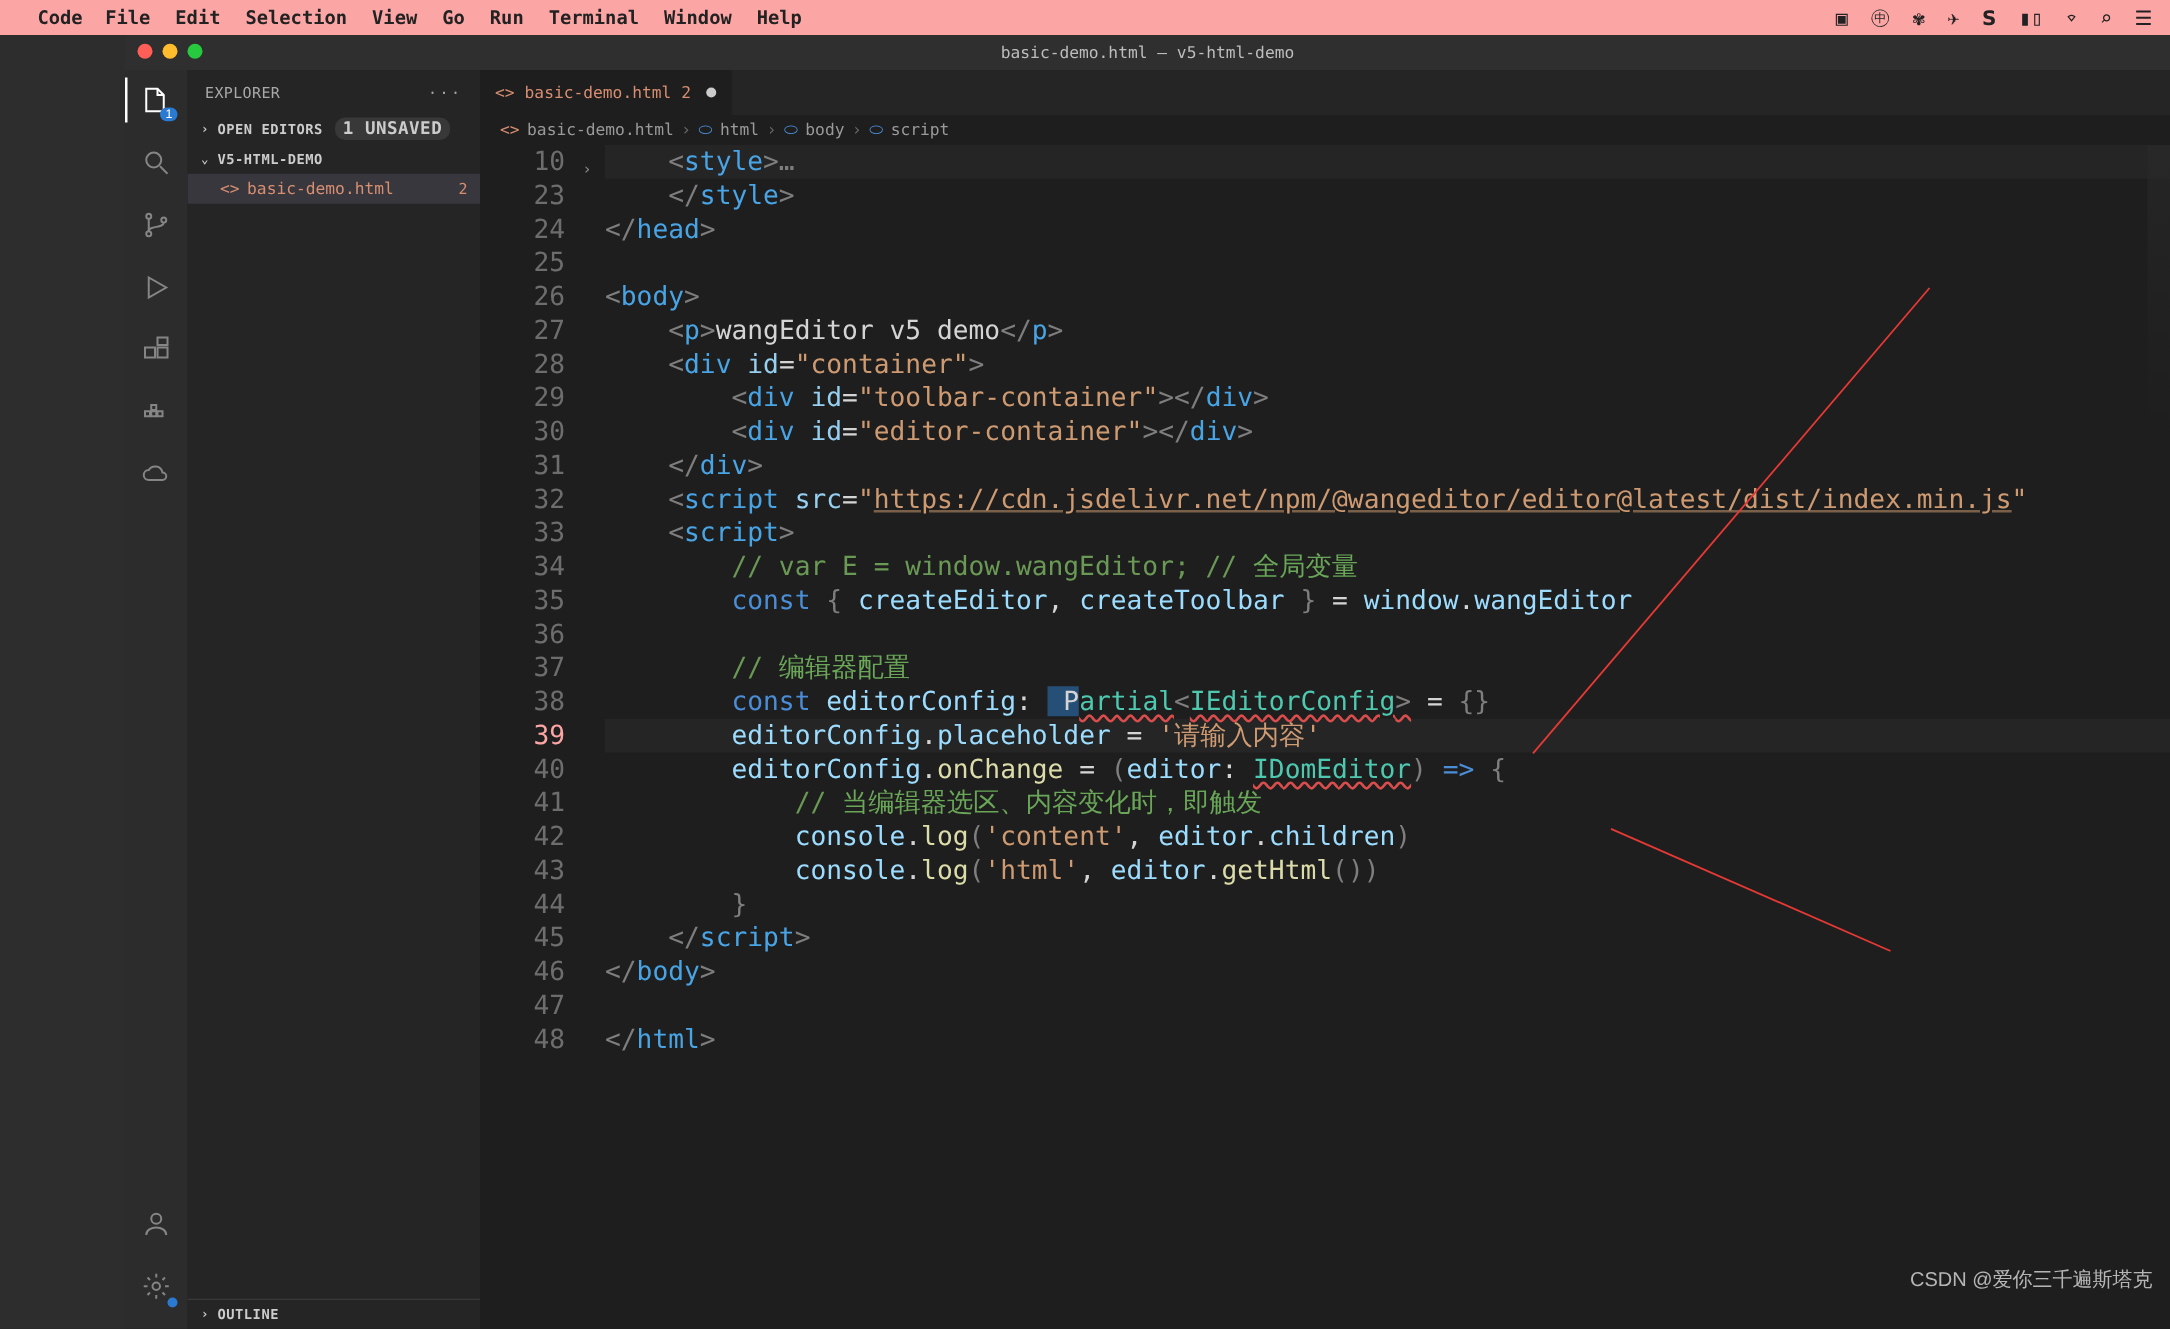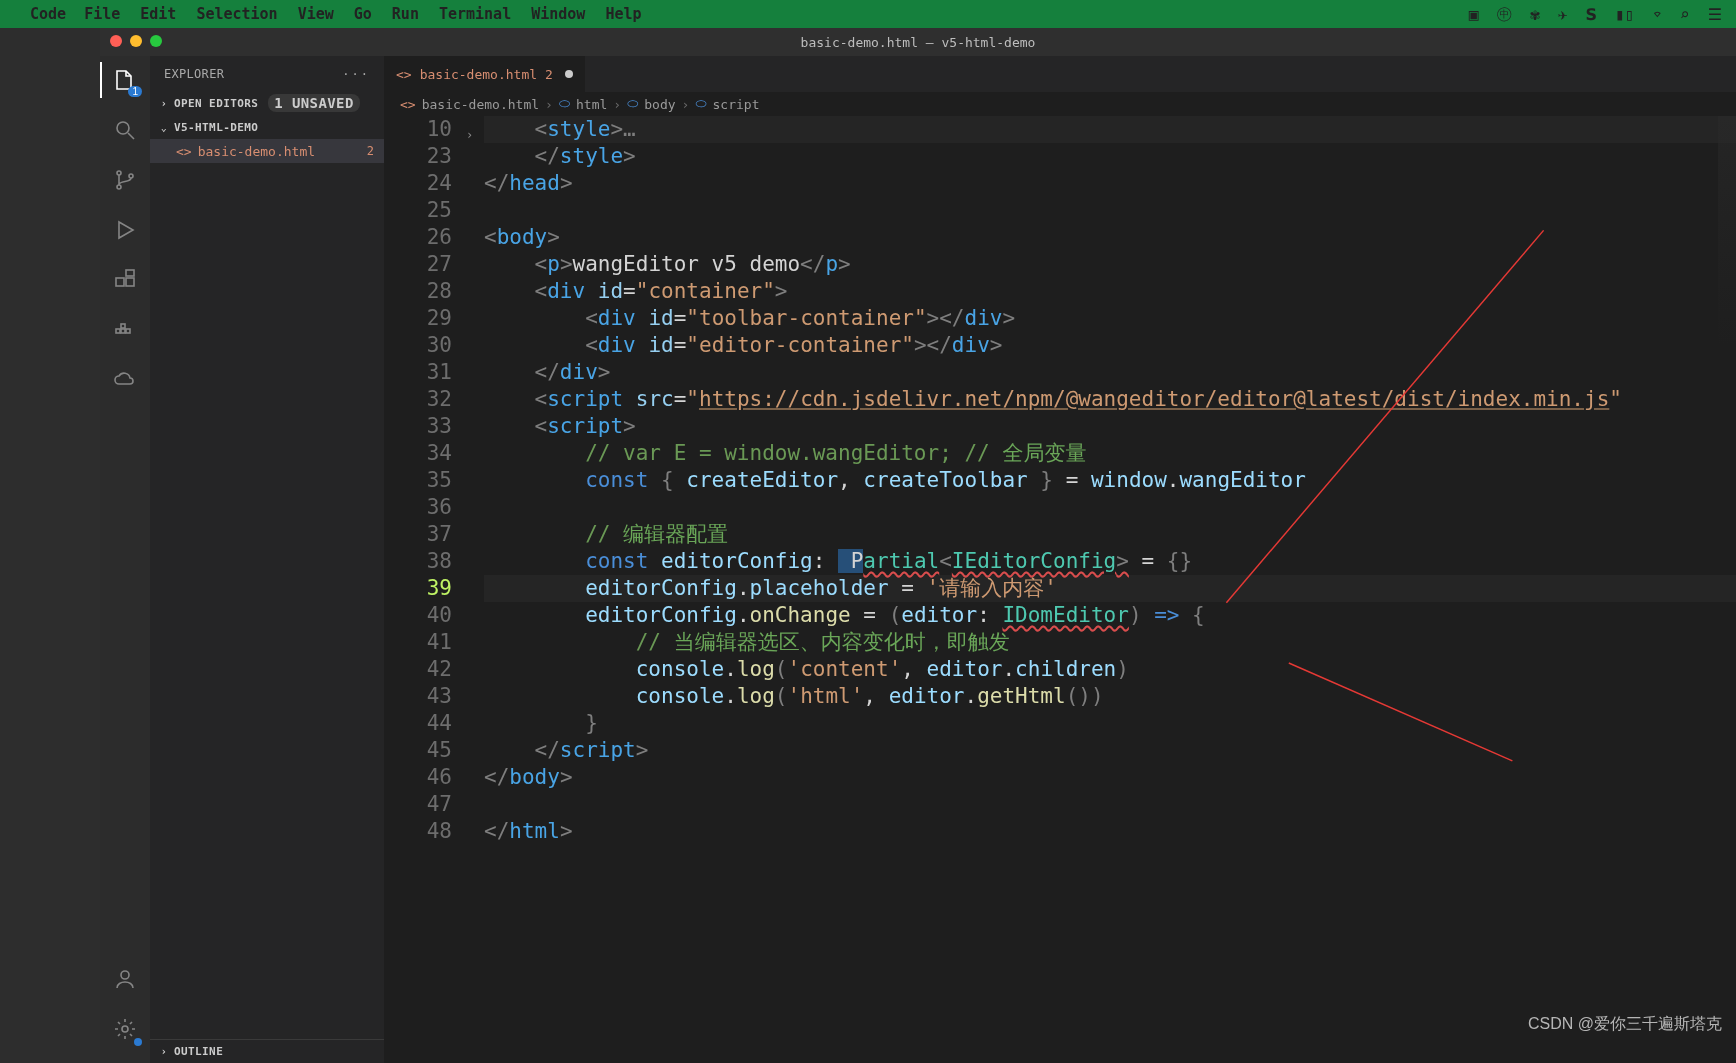--- a/index.html
+++ b/index.html
@@ -1,19 +1,19 @@
 <!DOCTYPE html>
 <html><head>
 <meta charset="utf-8">
 <style>
   * { margin: 0; padding: 0; box-sizing: border-box; font-family: -apple-system, "SF Mono", Menlo, Monaco, Consolas, monospace; user-select: none; }
   html, body { width: 1736px; height: 1063px; background: #2d2d2d; overflow: hidden; }
 
   
-  .mac-menubar { display:flex; align-items:center; height:28px; background:#15803d; color:#222; font-family:-apple-system,"Helvetica Neue",sans-serif; font-size:15px; padding:0 14px; }
+  .mac-menubar { display:flex; align-items:center; height:28px; background:#fca5a5; color:#222; font-family:-apple-system,"Helvetica Neue",sans-serif; font-size:15px; padding:0 14px; }
   .mac-menubar .apple { font-size:18px; margin-right:16px; }
   .mac-menubar .appname { font-weight:700; margin-right:18px; }
   .mac-menubar .menu-item { margin-right:20px;font-weight:bold; }
   .mac-menubar .spacer { flex:1; }
   .mac-menubar .status-icon { margin-left:18px; font-size:16px; }
 
   
   .app-frame { position:absolute; left:100px; top:28px; right:0; bottom:0; background:#1e1e1e; display:flex; flex-direction:column; }
   .titlebar { height:28px; background:#2f2f2f; display:flex; align-items:center; justify-content:center; color:#bdbdbd; font-family:-apple-system,sans-serif; font-size:13px; position:relative; }
   .traffic { position:absolute; left:10px; top:7px; display:flex; gap:8px; }
@@ -54,21 +54,21 @@
   .breadcrumbs { height:24px; display:flex; align-items:center; padding:0 16px; gap:6px; font-family:-apple-system,sans-serif; font-size:13px; color:#9a9a9a; }
   .breadcrumbs .bc-sep { opacity:.6; }
   .breadcrumbs .bc-icon { color:#4a8ed8; }
   .breadcrumbs .bc-icon.orange { color:#d88e71; }
 
   
   .editor-wrap { position:relative; flex:1; }
   .editor { position:absolute; inset:0; display:flex; font-family:"SF Mono",Menlo,Monaco,monospace; font-size:21px; line-height:27px; }
   .gutter { width:82px; color:#6d6d6d; text-align:right; padding-right:14px; }
   .gutter .ln { height:27px;text-align:right; }
-  .gutter .ln.active { color:#bef264; }
+  .gutter .ln.active { color:#fca5a5; }
   .fold-col { width:18px; position:relative; }
   .fold-col .fold-mark { position:absolute; left:0; font-size:12px; color:#8a8a8a; }
   .code { flex:1; color:#d4d4d4; white-space:pre; position:relative; }
   .code .line { height:27px; }
   .code .line.active-bg { background:rgba(255,255,255,0.03); }
 
   
   .t-tag { color:#49a4e5; }
   .t-punc { color:#7e7e7e; }
   .t-str { color:#ce9a72; }

